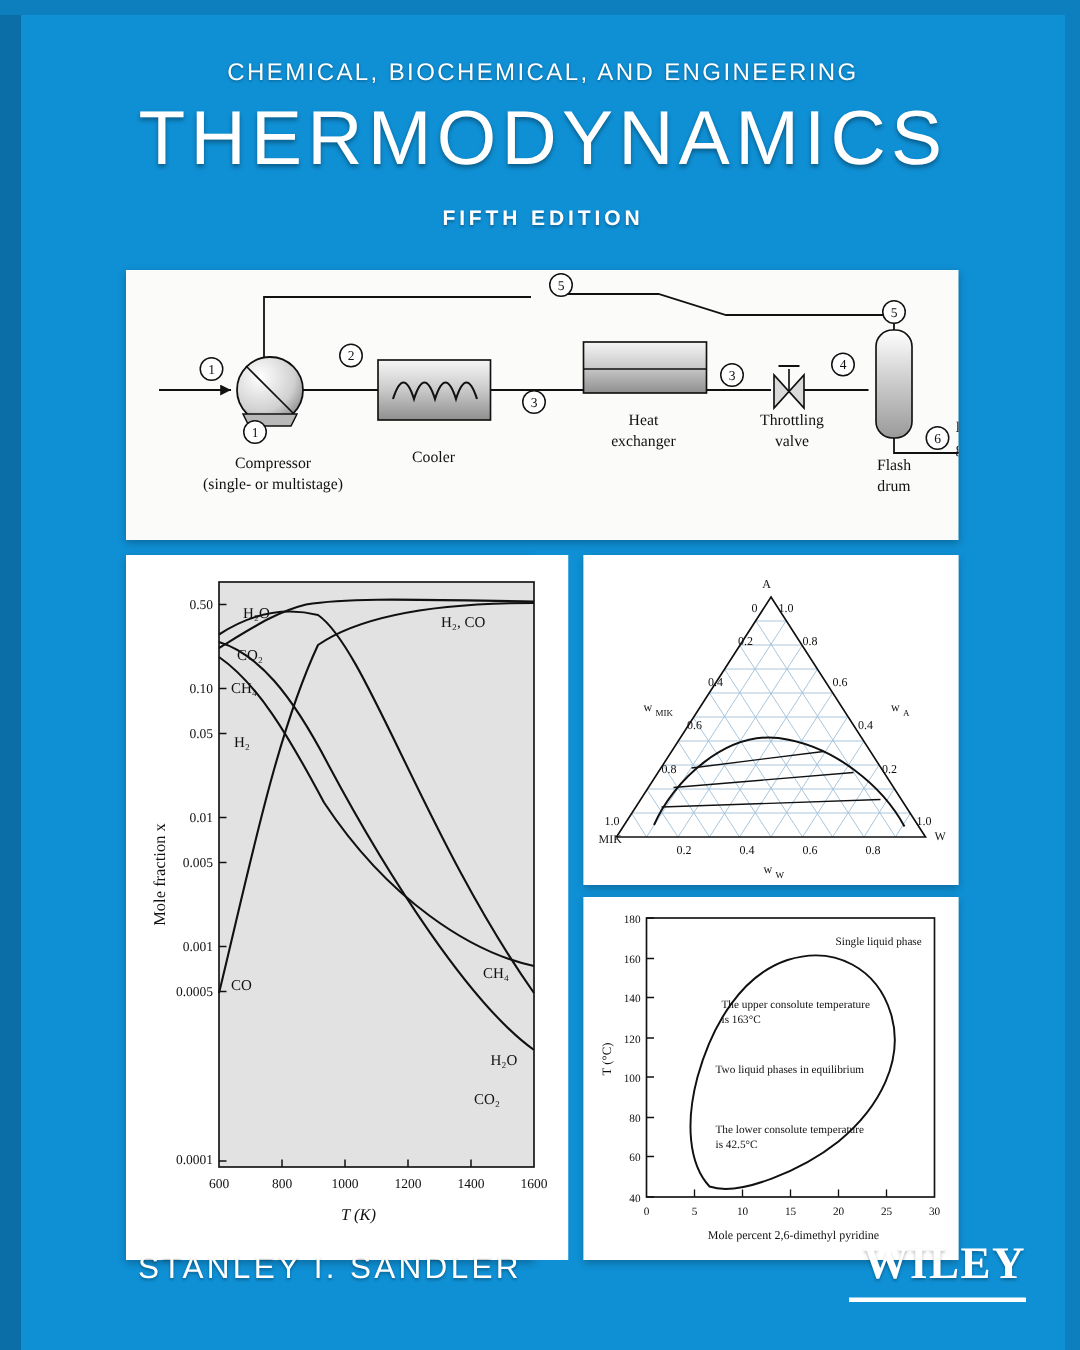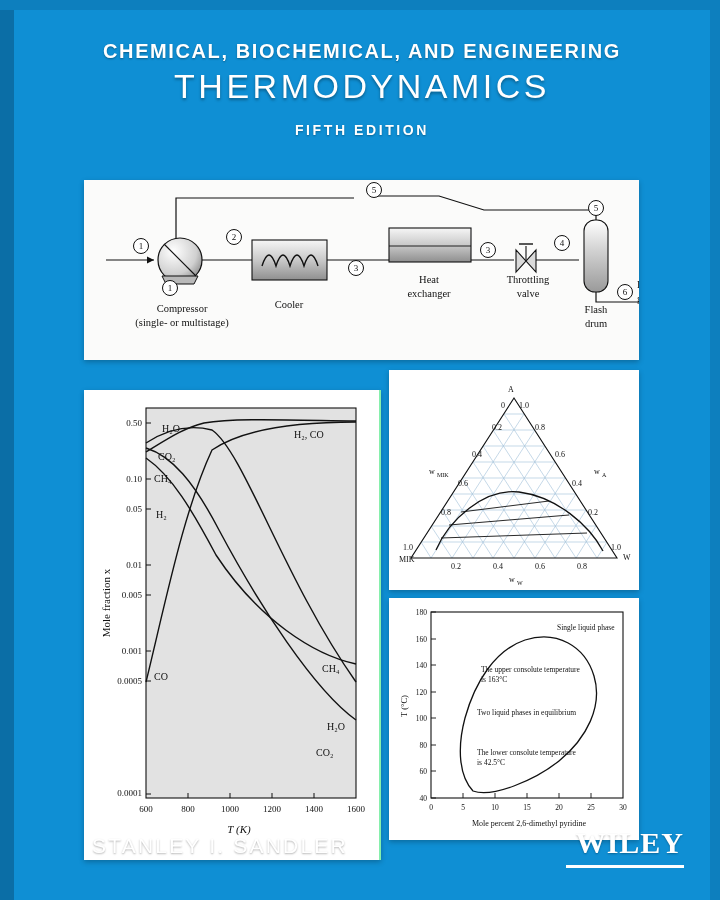--- a/index.html
+++ b/index.html
@@ -12,36 +12,36 @@
   }
   
   .edge-left{position:absolute;left:0;top:0;width:14px;height:900px;background:#0b6ea6;}
   .edge-right{position:absolute;right:0;top:0;width:10px;height:900px;background:#0d7fbe;}
   .edge-top{position:absolute;left:0;top:0;width:720px;height:10px;background:#0d7fbe;}
   .page{position:absolute;left:14px;top:10px;width:696px;height:880px;}
 
   
   .title-wrap{text-align:center;color:#ffffff;padding-top:30px;}
   .title-line1{
-    font-size:20px;letter-spacing:1.6px;font-weight:bold;
+    font-size:16px;letter-spacing:1.6px;font-weight:normal;
     text-shadow:0 1px 2px rgba(0,0,0,.35);
   }
   .title-line2{
-    font-size:34px;letter-spacing:3.5px;font-weight:normal;margin-top:4px;
+    font-size:51px;letter-spacing:3.5px;font-weight:normal;margin-top:4px;
     text-shadow:0 2px 3px rgba(0,0,0,.35);
   }
   .title-line3{
     font-size:14px;letter-spacing:2.6px;font-weight:bold;margin-top:16px;
     text-shadow:0 1px 2px rgba(0,0,0,.3);
   }
 
   
   .fig{background:#f2f2f0;box-shadow:0 2px 5px rgba(0,0,0,.25);position:absolute;}
   #fig-flowsheet{left:70px;top:170px;width:555px;height:180px;background:#fbfbfa;}
-  #fig-mole{left:70px;top:380px;width:297px;height:470px;background:#86efac;}
+  #fig-mole{left:70px;top:360px;width:272px;height:470px;background:#d946ef;}
   #fig-ternary{left:375px;top:360px;width:250px;height:220px;background:#ffffff;}
   #fig-consolute{left:375px;top:588px;width:250px;height:242px;background:#ffffff;}
 
   svg{display:block;}
 
   
   .author{
     position:absolute;left:78px;bottom:32px;color:#fff;
     font-size:21px;letter-spacing:2.2px;font-weight:normal;
     text-shadow:0 1px 2px rgba(0,0,0,.3);

